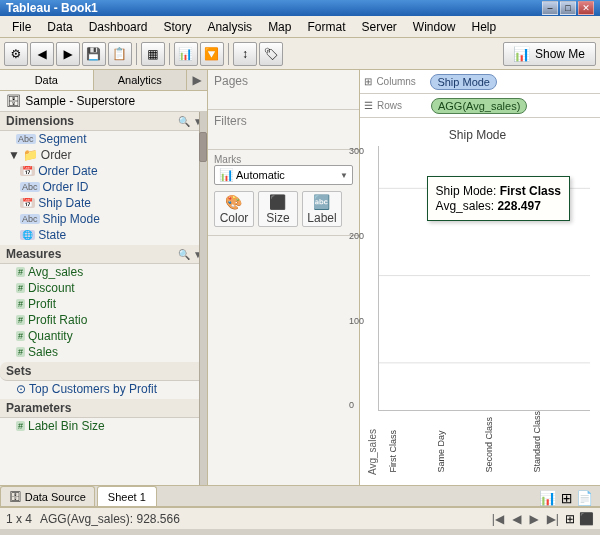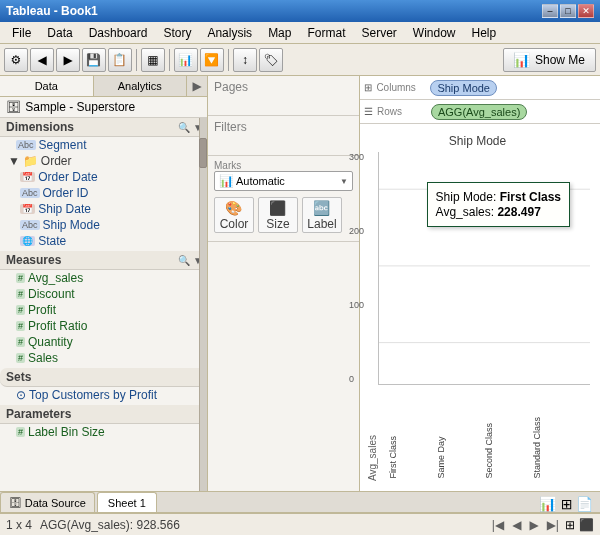--- a/index.html
+++ b/index.html
@@ -2,21 +2,21 @@
 <html><head>
   <meta charset="utf-8">
   <style>
     * { box-sizing: border-box; margin: 0; padding: 0; font-family: 'Segoe UI', Tahoma, Geneva, Verdana, sans-serif; font-size: 12px; }
     body { background: #d4d0c8; width: 600px; height: 535px; overflow: hidden; }
 
     
     .title-bar {
       background: linear-gradient(to bottom, #4a90d9, #2060b0);
       color: white;
-      height: 22px;
+      height: 16px;
       display: flex;
       align-items: center;
       padding: 0 6px;
       justify-content: space-between;
     }
     .title-bar-text { font-size: 12px; font-weight: bold; }
     .title-bar-controls { display: flex; gap: 2px; }
     .title-bar-btn {
       width: 16px; height: 14px; border: 1px solid rgba(255,255,255,0.4);
       background: linear-gradient(to bottom, #c0d0e8, #8090a8);
@@ -215,21 +215,21 @@
       display: flex; flex: 1;
     }
     .y-axis-label {
       writing-mode: vertical-rl;
       transform: rotate(180deg);
       font-size: 10px; color: #606060;
       display: flex; align-items: center;
       padding-right: 2px;
     }
     .chart-body {
-      flex: 1; display: flex; flex-direction: column; gap: 32px;
+      flex: 1; display: flex; flex-direction: column;
     }
     .chart-plot {
       flex: 1; position: relative;
       border-left: 1px solid #c0c0c0;
       border-bottom: 1px solid #c0c0c0;
     }
     .y-tick-labels {
       position: absolute; left: -30px; top: 0; bottom: 0;
       display: flex; flex-direction: column; justify-content: space-between;
     }

